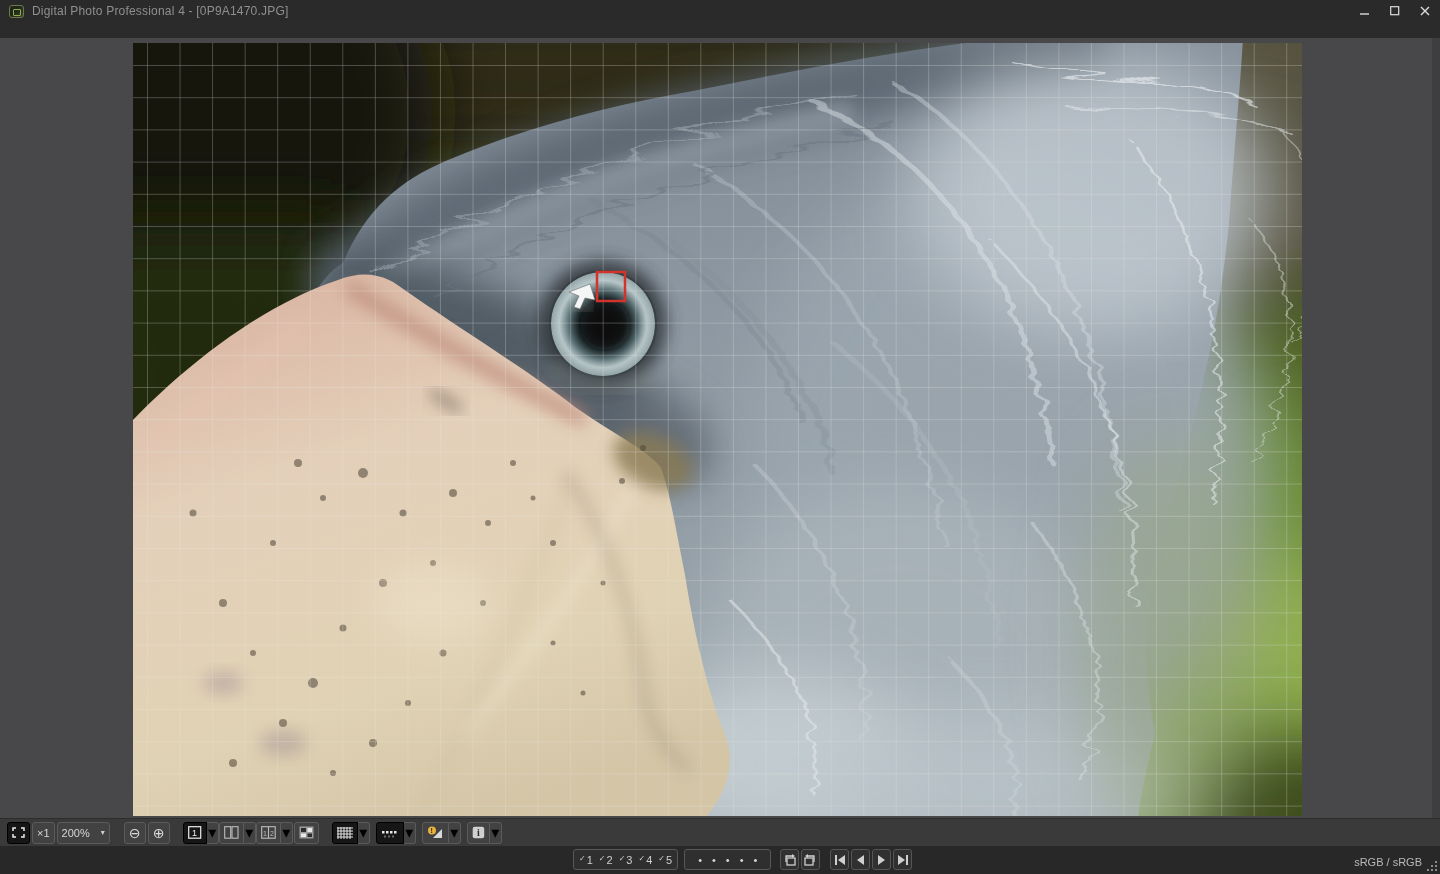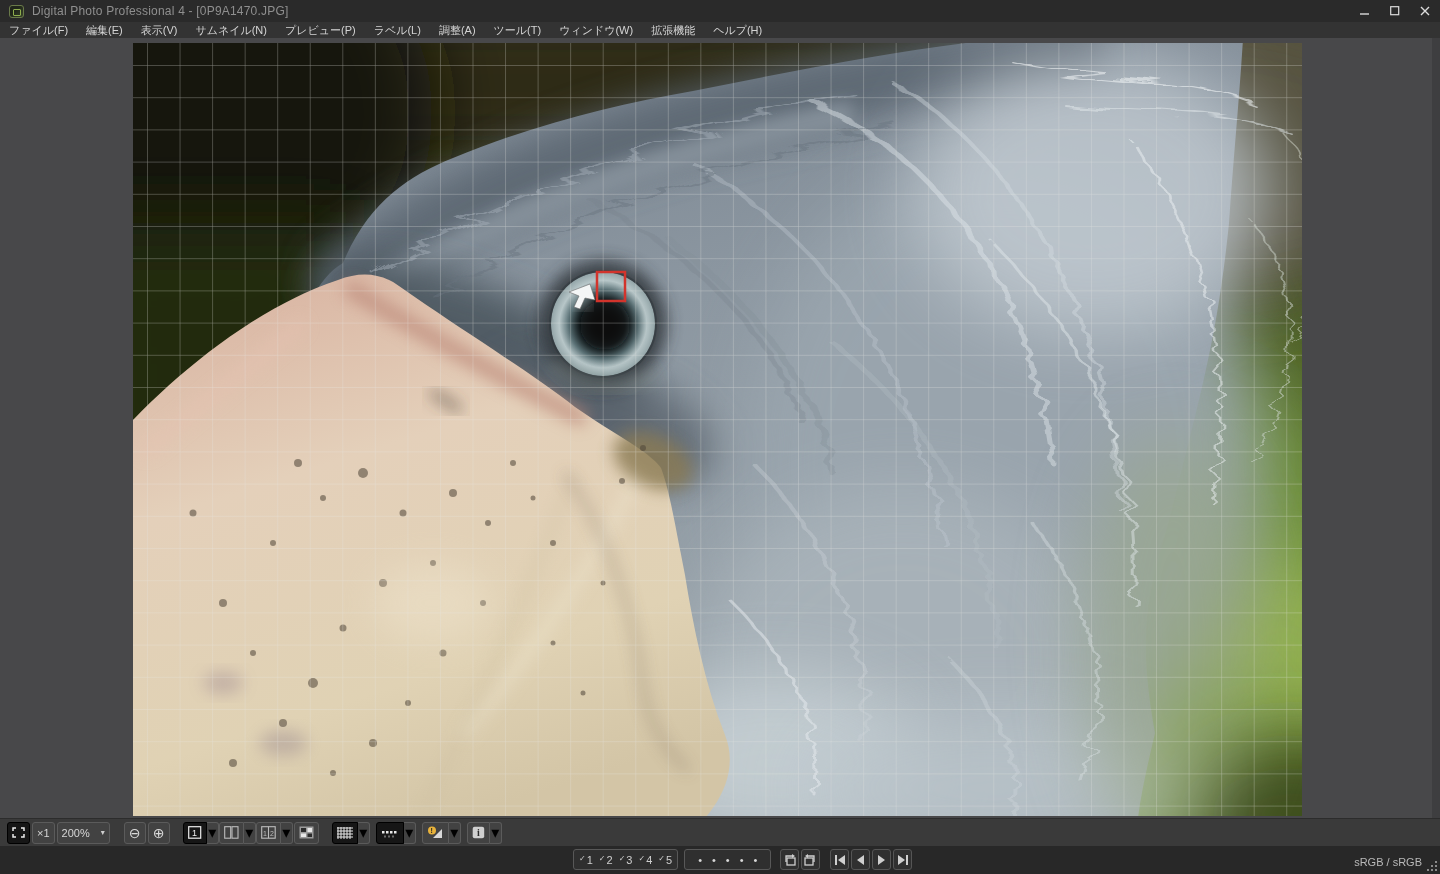--- a/index.html
+++ b/index.html
@@ -87,33 +87,20 @@
           </svg>
       </div>
       <div class="win-btn">
         <svg width="10" height="10">
             <path d="M1 1 L9 9 M9 1 L1 9" stroke="#dcdcdc" stroke-width="1.4"></path>
           </svg>
       </div>
     </div>
   </div>
 
-  <div class="menubar">
-    <span class="menu-item">ファイル(F)</span>
-    <span class="menu-item">編集(E)</span>
-    <span class="menu-item">表示(V)</span>
-    <span class="menu-item">サムネイル(N)</span>
-    <span class="menu-item">プレビュー(P)</span>
-    <span class="menu-item">ラベル(L)</span>
-    <span class="menu-item">調整(A)</span>
-    <span class="menu-item">ツール(T)</span>
-    <span class="menu-item">ウィンドウ(W)</span>
-    <span class="menu-item">拡張機能</span>
-    <span class="menu-item">ヘルプ(H)</span>
-  </div>
 
   <div class="canvas">
     <div class="image-frame">
       <svg width="1169" height="773" viewBox="0 0 1169 773">
         <defs>
           <linearGradient id="bgR" x1="0" y1="0" x2="0" y2="1">
             <stop offset="0" stop-color="#56533e"></stop>
               <stop offset="0.3" stop-color="#46571f"></stop>
             <stop offset="0.62" stop-color="#63822f"></stop>
               <stop offset="0.85" stop-color="#6f9136"></stop>

